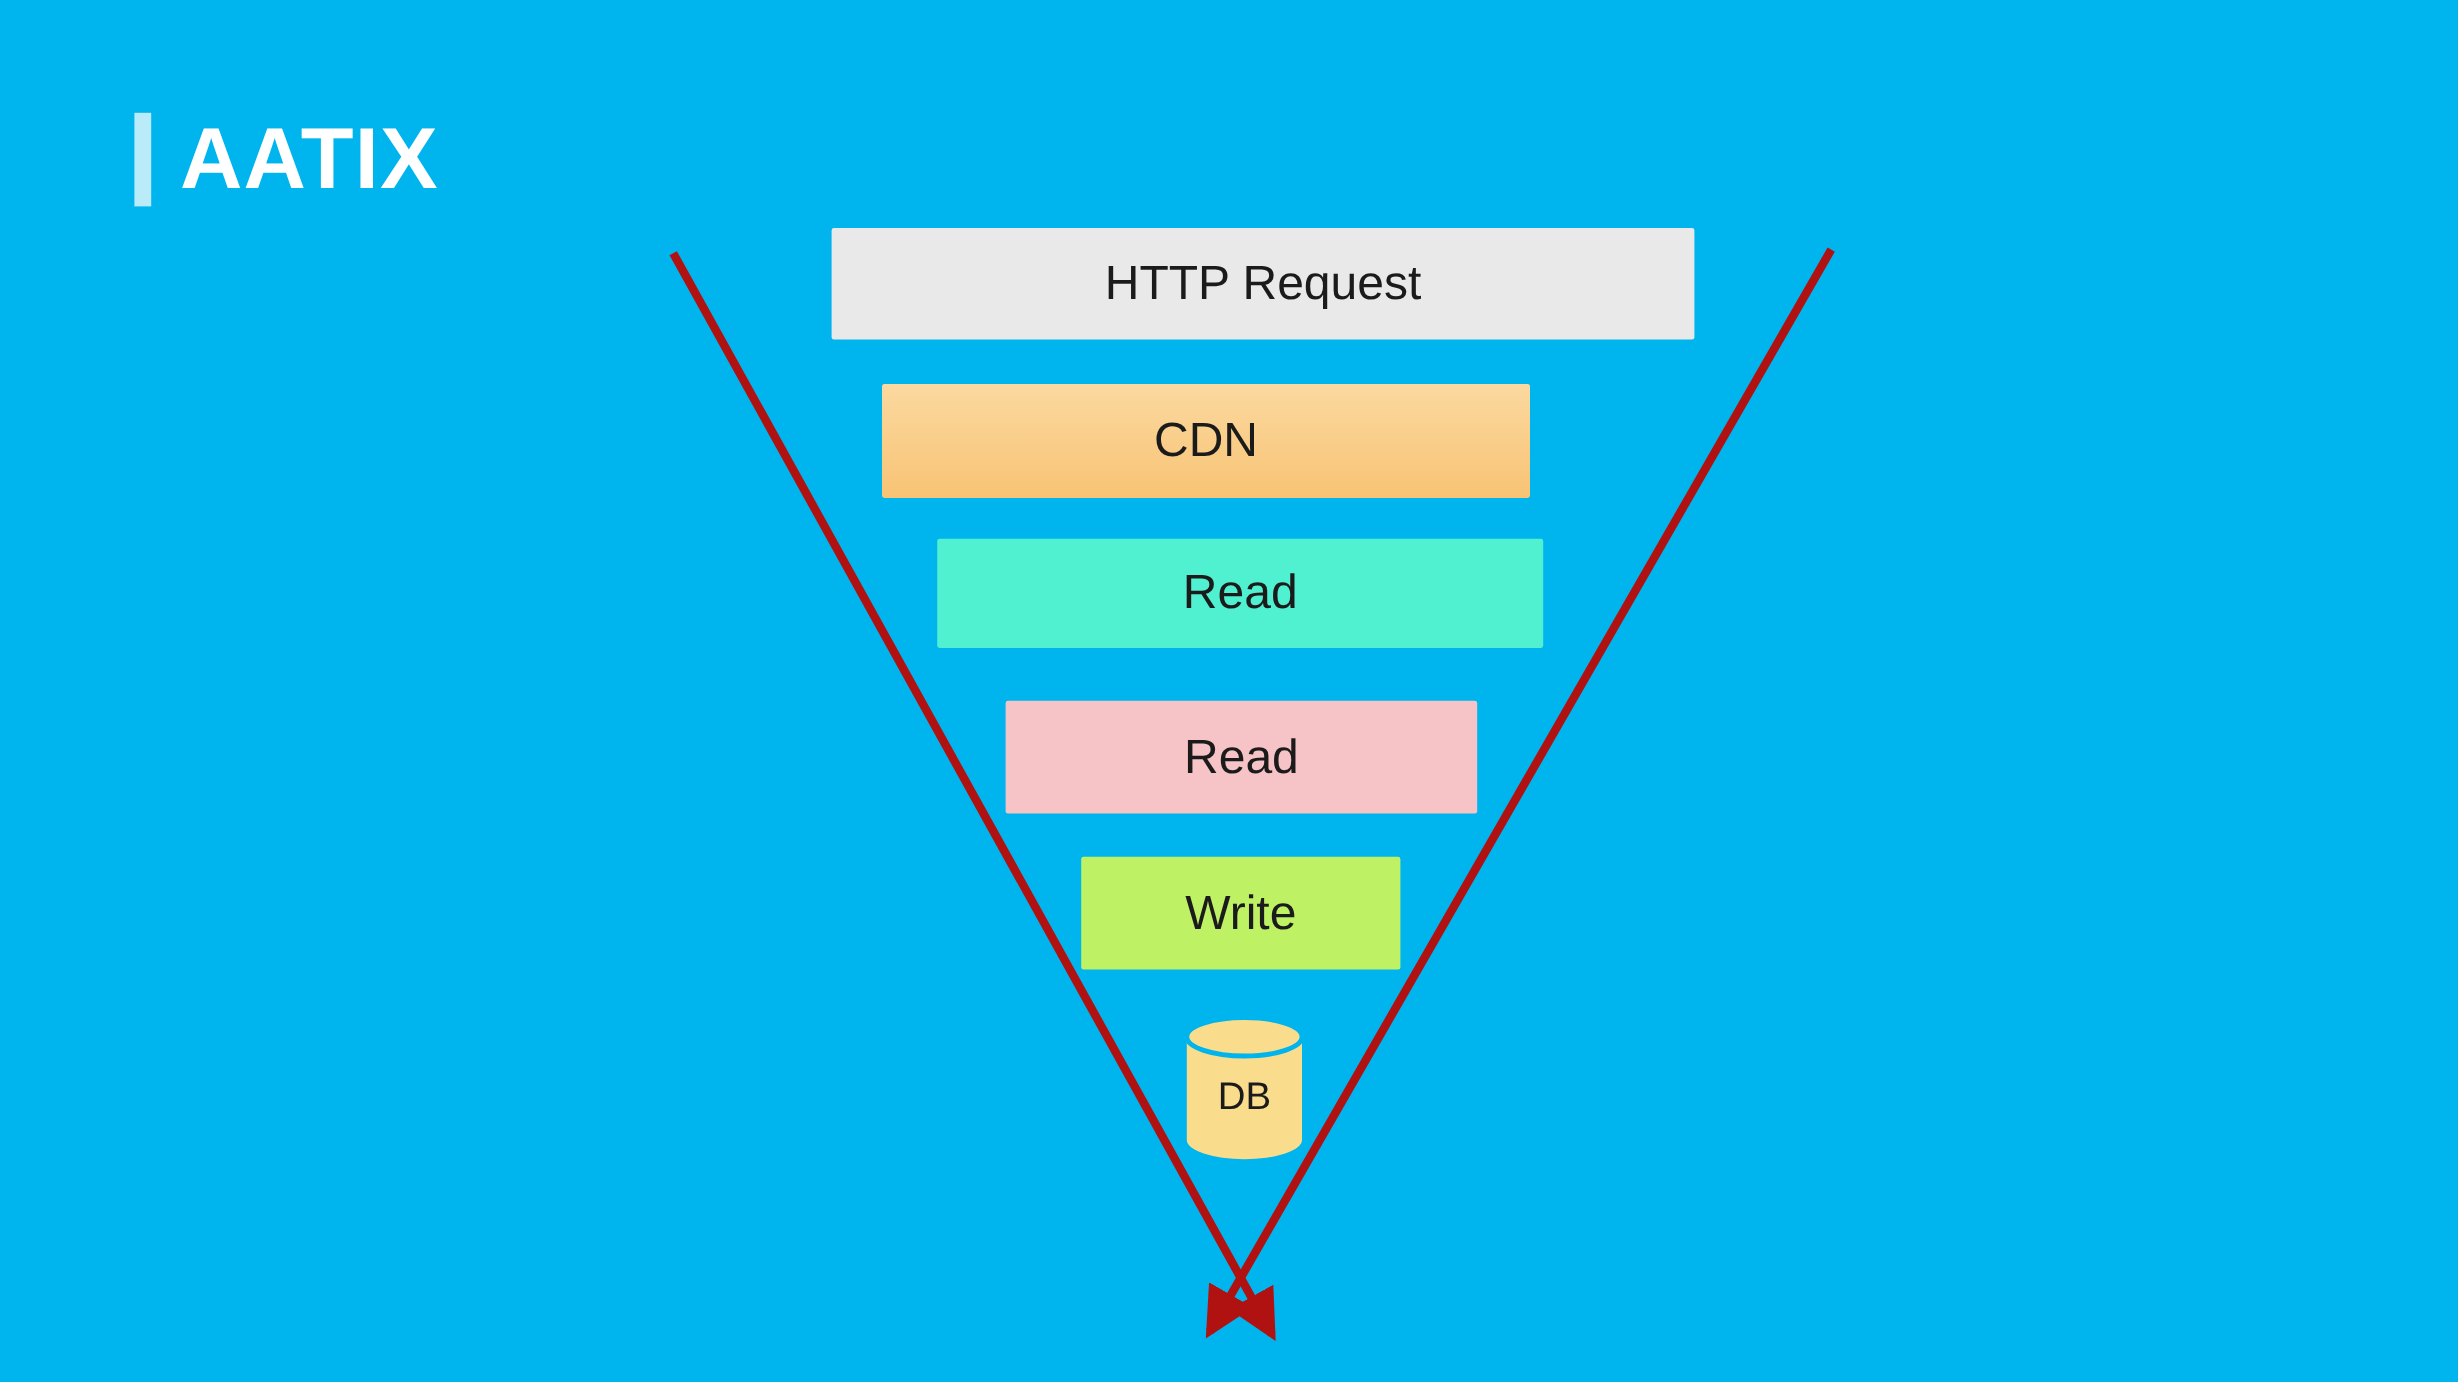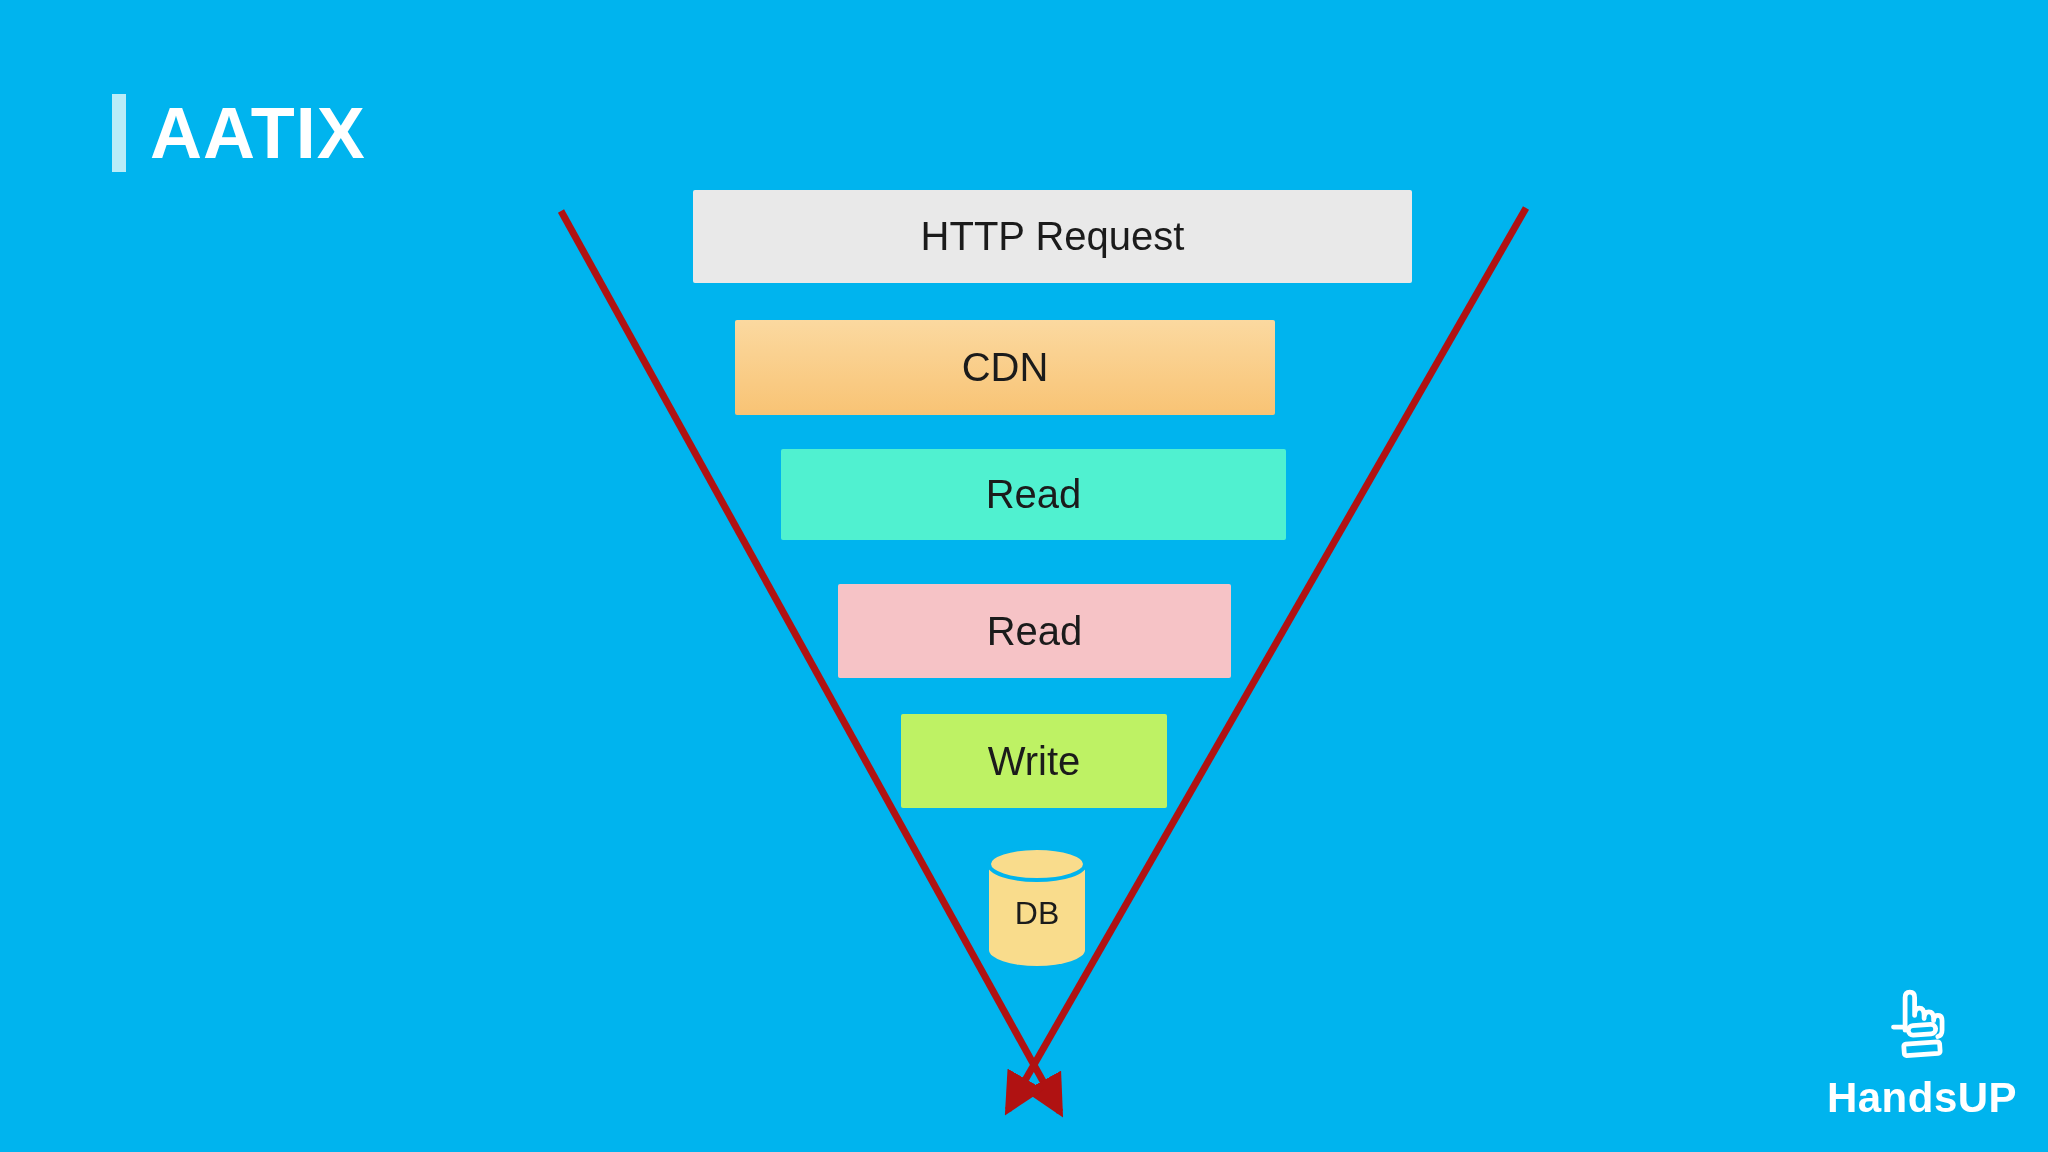--- a/index.html
+++ b/index.html
@@ -124,23 +124,14 @@
   <svg class="arrows-svg" viewBox="0 0 2048 1152">
     <defs>
       <marker id="arrowhead" markerWidth="6" markerHeight="6" refX="8.5" refY="5" orient="auto" markerUnits="strokeWidth" viewBox="0 0 10 10">
         <path d="M0,0 L10,5 L0,10 Z" style="fill: rgb(176, 18, 18);"></path>
       </marker>
     </defs>
     <line x1="561" y1="211" x2="1060" y2="1112" stroke-width="7" marker-end="url(#arrowhead)" style="stroke: rgb(176, 18, 18);"></line>
     <line x1="1526" y1="208" x2="1008" y2="1110" stroke-width="7" marker-end="url(#arrowhead)" style="stroke: rgb(176, 18, 18);"></line>
   </svg>
 
-  <div class="logo">
-    <svg class="logo-icon" width="64" height="76" viewBox="0 0 58 72" fill="none" stroke-width="4.5" stroke-linecap="round" stroke-linejoin="round" style="stroke: rgb(255, 255, 255);">
-      <path d="M13 40 V9 Q13 4 17.5 4 Q22 4 22 9 V26 M22 26 Q22 19 26.5 19 Q31 19 31 26 V29 M31 29 Q31 22.5 35.5 22.5 Q40 22.5 40 29 V31 M40 31 Q40 26 44 26 Q48 26 48 31 V40 Q48 45 44 46"></path>
-      <path d="M2 37 H13"></path>
-      <rect x="16" y="35" width="26" height="9" rx="4.5" transform="rotate(-4 29 40)"></rect>
-      <rect x="12" y="52" width="34" height="11" rx="2" transform="rotate(-4 29 58)"></rect>
-    </svg>
-    <div class="logo-text" style="color: rgb(255, 255, 255);">HandsUP</div>
-  </div>
 
 </div>
 
 </body></html>

